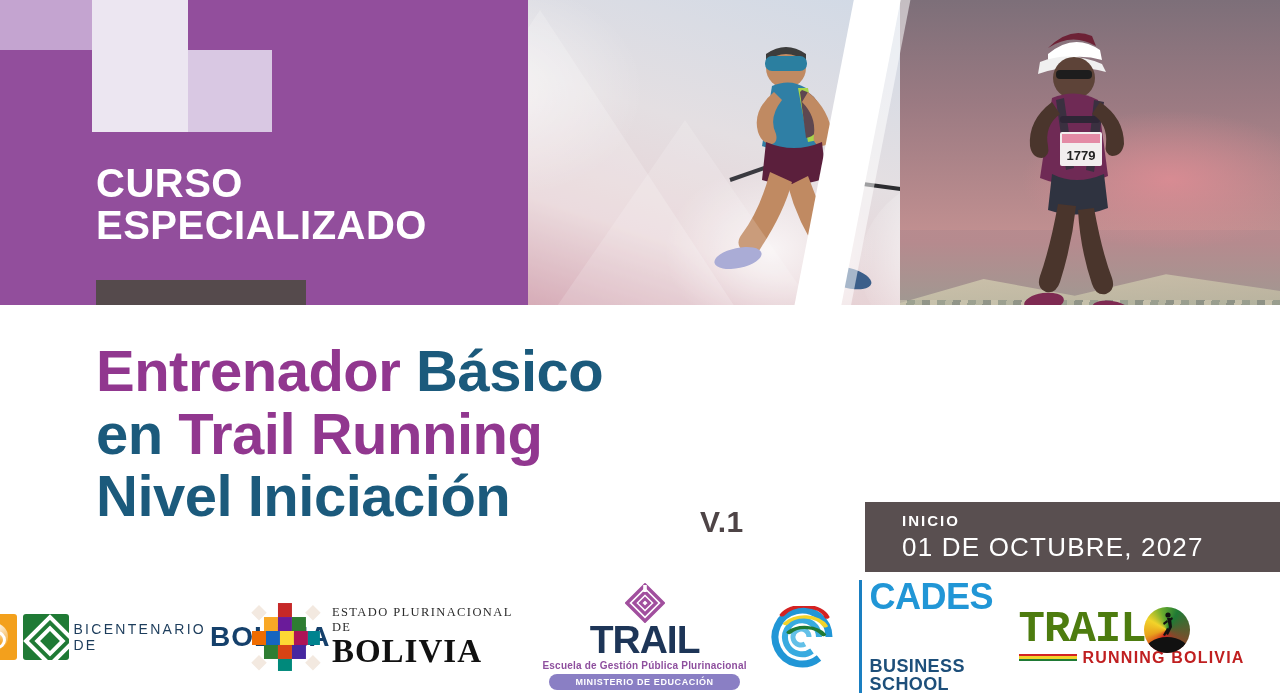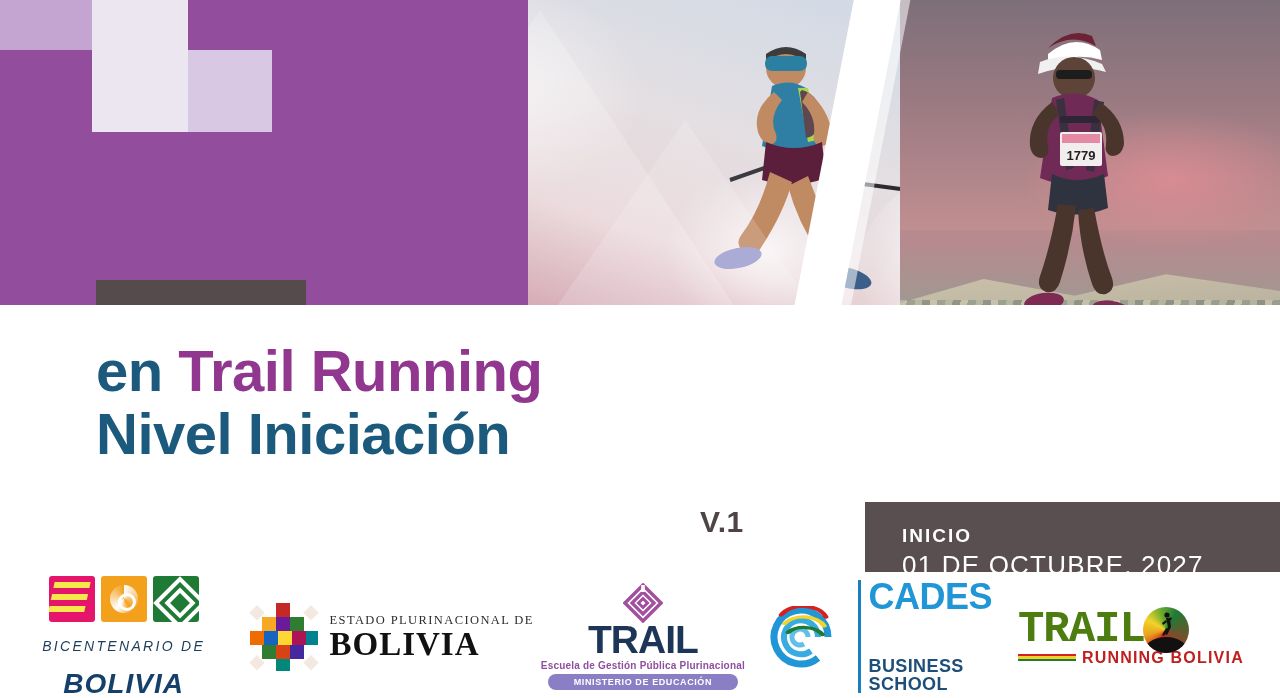--- a/index.html
+++ b/index.html
@@ -166,33 +166,33 @@
   }
 
   
   .date-box{
     position:absolute;left:865px;top:502px;width:415px;height:70px;
     background:#594f50;
     color:#ffffff;
     padding:9px 0 0 37px;
     box-sizing:border-box;
   }
-  .date-label{font-size:19px;font-weight:700;letter-spacing:2px;line-height:1.35;margin-top:12px;}
+  .date-label{font-size:15px;font-weight:700;letter-spacing:2px;line-height:1.35;}
   .date-value{font-size:26px;font-weight:400;letter-spacing:1.2px;line-height:1.25;}
 
   
   .logo-strip{
     position:absolute;left:0;top:575px;width:1280px;height:123px;
     background:#ffffff;
     display:flex;align-items:center;
   }
   .logo{position:relative;display:flex;align-items:center;justify-content:center;height:100%;}
 
   
-  .bic{width:250px;flex-direction:column;gap:16px;font-style:italic;}
+  .bic{width:250px;flex-direction:row;gap:4px;}
   .bic-icons{display:flex;gap:6px;}
   .bic-sq{width:46px;height:46px;border-radius:3px;position:relative;overflow:hidden;}
   .bic-sq.a{background:#e4156b;}
   .bic-sq.b{background:#f3a01c;}
   .bic-sq.c{background:#1f7a35;}
   .bic-sq.a:before{content:"";position:absolute;left:5px;top:6px;width:36px;height:6px;background:#f6e84a;box-shadow:0 12px 0 #f6e84a,0 24px 0 #f6e84a;transform:skewX(-12deg);}
   .bic-sq.b:before{content:"";position:absolute;left:9px;top:9px;width:28px;height:28px;border-radius:50%;
     background:conic-gradient(from 0deg,#fff,#f3a01c 40%,#fff 60%,#f3a01c 100%);}
   .bic-sq.b:after{content:"";position:absolute;left:17px;top:17px;width:12px;height:12px;border-radius:50%;border:3px solid #fff;}
   .bic-sq.c:before{content:"";position:absolute;left:8px;top:8px;width:30px;height:30px;transform:rotate(45deg);
@@ -337,23 +337,30 @@
     <div class="white-blob"></div>
   </div>
 
   <div class="purple-block">
     <div class="sq-lt"></div>
     <div class="sq-mid"></div>
     <div class="sq-big"></div>
     <div class="sq-top"></div>
   </div>
 
+  <div class="curso">
+    <span>CURSO</span><br>
+    <span>ESPECIALIZADO</span>
+  </div>
   <div class="dark-bar"></div>
 
   <div class="title">
+    <span class="line">
+      <span class="c-purple">Entrenador </span><span class="c-teal">Básico</span>
+    </span>
     <span class="line">
       <span class="c-teal">en </span><span class="c-purple">Trail Running</span>
     </span>
     <span class="line">
       <span class="c-teal">Nivel Iniciación</span>
     </span>
   </div>
 
   <div class="version">V.1</div>
 

